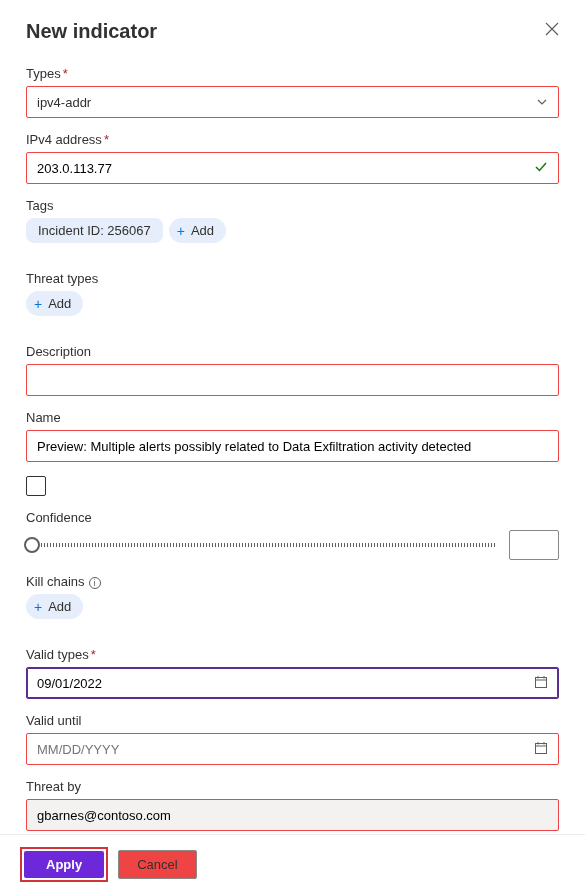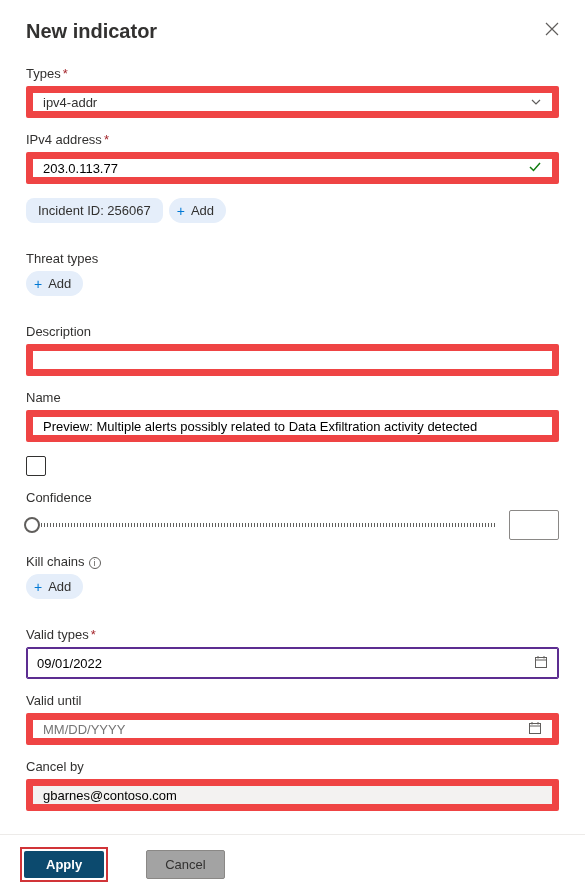--- a/index.html
+++ b/index.html
@@ -57,21 +57,21 @@
       font-size: 9px;
       line-height: 11px;
       text-align: center;
       color: #605e5c;
       margin-left: 4px;
       vertical-align: middle;
     }
     .dropdown, .text-input, .date-input, .readonly-input {
       width: 100%;
       height: 32px;
-      border: 7px solid #ef4444;
+      border: 1px solid #ef4444;
       border-radius: 2px;
       padding: 0 10px;
       font-size: 13px;
       background: #fff;
       display: flex;
       align-items: center;
       justify-content: space-between;
     }
     .dropdown { cursor: pointer; }
     .chevron {
@@ -136,39 +136,38 @@
       bottom: 0; left: 0; right: 0;
       height: 60px;
       border-top: 1px solid #edebe9;
       display: flex;
       align-items: center;
       gap: 10px;
       padding: 0 20px;
       background: #fff;
     }
     .btn-primary {
-      background: #0c4a6e;
+      background: #6d28d9;
       color: #fff;
       border: none;
       padding: 6px 22px;
       font-size: 13px;
       font-weight: 600;
       cursor: pointer;
       border-radius: 2px;
     }
     .btn-primary-wrap { border: 2px solid #d13438; padding: 2px; display:inline-block; }
     .btn-secondary {
-      background: #a3a3a3;
+      background: #ef4444;
       color: #323130;
       border: 1px solid #8a8886;
       padding: 6px 18px;
       font-size: 13px;
       cursor: pointer;
       border-radius: 2px;
-      margin-left: 28px;
     }
     .gap-lg { margin-top: 28px; }
     .placeholder { color: #701a75; }
   </style>
 </head>
 <body>
 
 <div class="panel-header">
   <div class="panel-title">New indicator</div>
   <div class="close-x">
@@ -196,20 +195,21 @@
       <input type="text" value="203.0.113.77" style="">
       <span class="check-icon">
         <svg width="14" height="14" viewBox="0 0 14 14">
             <path d="M2 7 L5.5 10.5 L12 3" stroke="#107c10" stroke-width="1.5" fill="none"></path>
           </svg>
       </span>
     </div>
   </div>
 
   <div class="field">
+    <label class="field-label">Tags</label>
     <div class="tag-row">
       <span class="tag-chip">Incident ID: 256067</span>
       <span class="add-chip">
           <span class="plus">+</span>
           <span>Add</span>
         </span>
     </div>
   </div>
 
   <div class="field gap-lg">
@@ -284,21 +284,21 @@
             <rect x="1.5" y="2.5" width="11" height="10" stroke="#605e5c" fill="none"></rect>
             <line x1="1.5" y1="5" x2="12.5" y2="5" stroke="#605e5c"></line>
             <line x1="4" y1="1" x2="4" y2="3.5" stroke="#605e5c"></line>
             <line x1="10" y1="1" x2="10" y2="3.5" stroke="#605e5c"></line>
           </svg>
       </span>
     </div>
   </div>
 
   <div class="field">
-    <label class="field-label">Cancel by</label>
+    <label class="field-label">Threat by</label>
     <div class="readonly-input">
       <input type="text" readonly="" value="gbarnes@contoso.com" style="">
     </div>
   </div>
 
 </div>
 
 <div class="footer">
   <span class="btn-primary-wrap">
     <button class="btn-primary">Apply</button>

